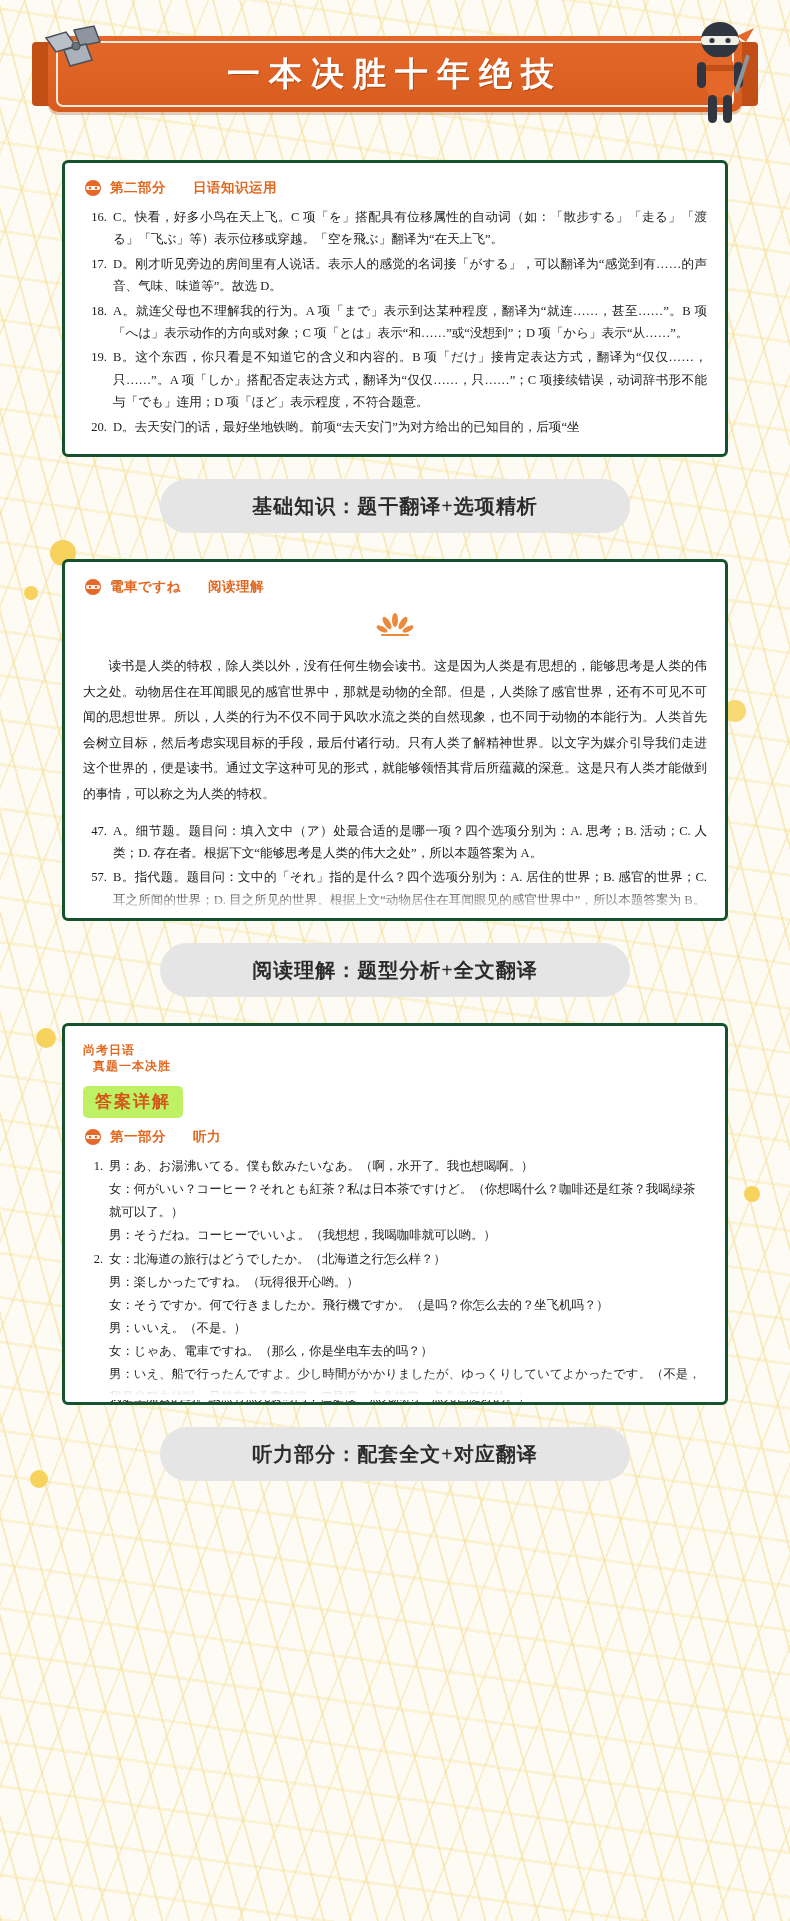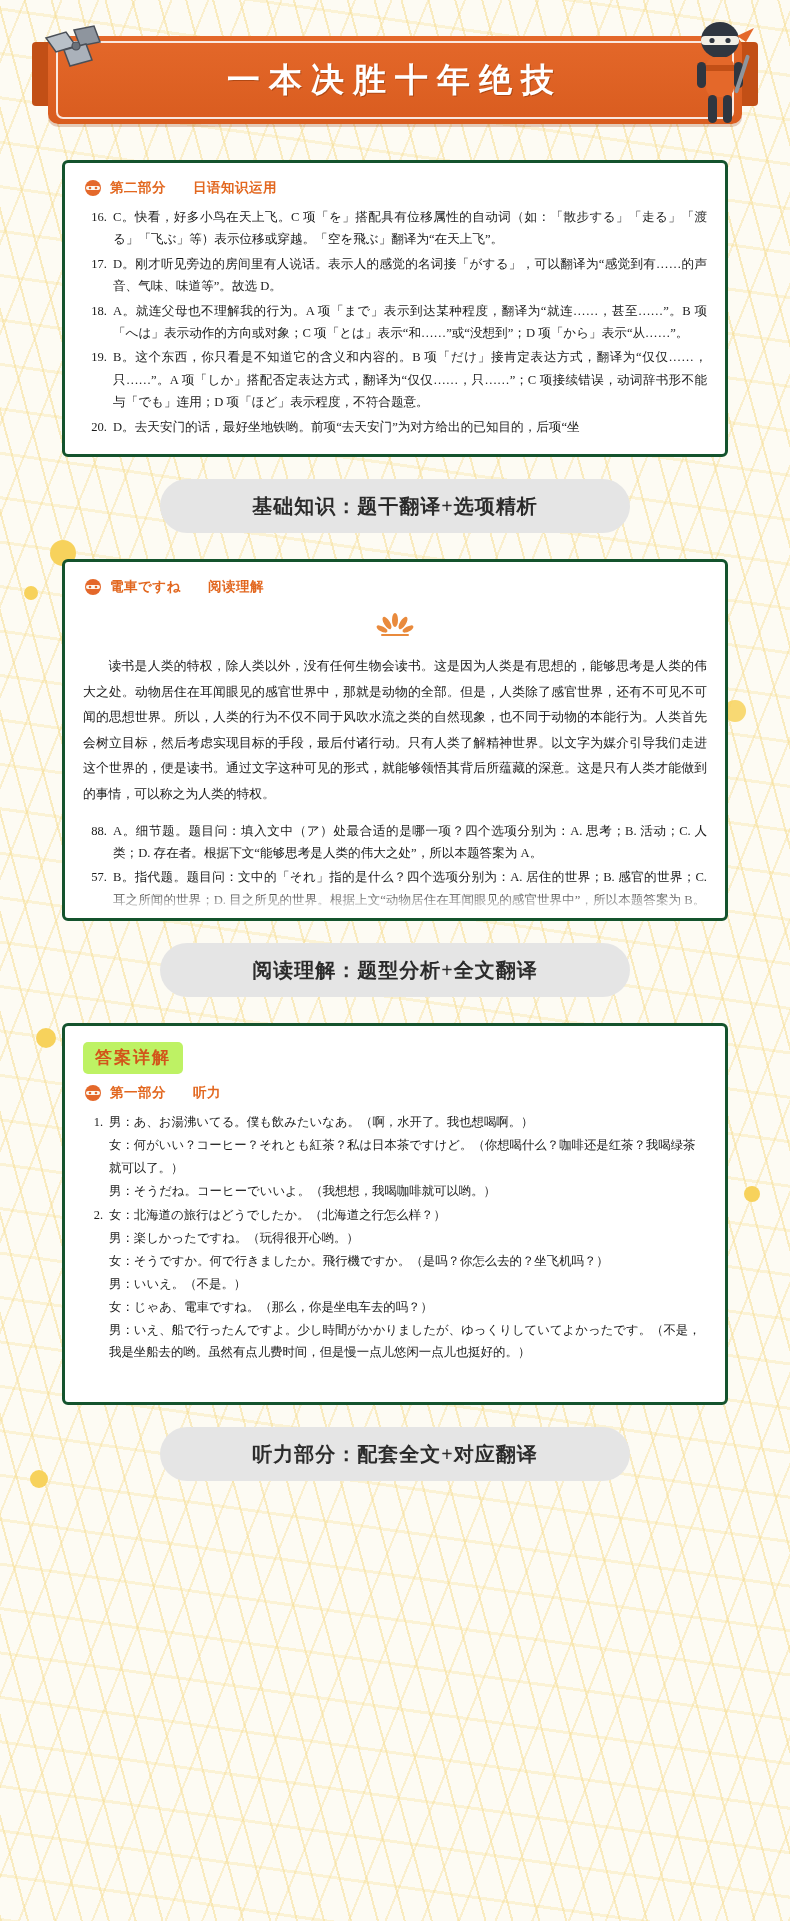--- a/index.html
+++ b/index.html
@@ -38,21 +38,21 @@
   .header-wrap {
     position: relative;
     height: 128px;
     margin: 14px 0 0 0;
   }
   .banner {
     position: absolute;
     left: 48px;
     right: 48px;
     top: 22px;
-    height: 88px;
+    height: 76px;
     background: linear-gradient(180deg, #e4682a 0%, #d95c1f 100%);
     border-radius: 10px;
     box-shadow: 0 3px 0 rgba(150,60,10,0.25);
   }
   .banner-inner {
     position: absolute;
     inset: 5px 8px;
     border: 2px solid rgba(255,255,255,0.85);
     border-radius: 7px;
     display: flex;
@@ -338,36 +338,40 @@
         <ellipse cx="11" cy="19" rx="2.6" ry="6" transform="rotate(-62 11 19)"></ellipse>
         <ellipse cx="37" cy="19" rx="2.6" ry="6" transform="rotate(62 37 19)"></ellipse>
       </g>
       <rect x="10" y="24" width="28" height="2" rx="1" fill="#e98a3c"></rect>
     </svg>
 
     <p class="passage">读书是人类的特权，除人类以外，没有任何生物会读书。这是因为人类是有思想的，能够思考是人类的伟大之处。动物居住在耳闻眼见的感官世界中，那就是动物的全部。但是，人类除了感官世界，还有不可见不可闻的思想世界。所以，人类的行为不仅不同于风吹水流之类的自然现象，也不同于动物的本能行为。人类首先会树立目标，然后考虑实现目标的手段，最后付诸行动。只有人类了解精神世界。以文字为媒介引导我们走进这个世界的，便是读书。通过文字这种可见的形式，就能够领悟其背后所蕴藏的深意。这是只有人类才能做到的事情，可以称之为人类的特权。</p>
 
     <ul class="qlist">
       <li class="qitem">
-        <span class="qnum">88.</span>
+        <span class="qnum">47.</span>
         <span class="qbody">A。细节题。题目问：填入文中（ア）处最合适的是哪一项？四个选项分别为：A. 思考；B. 活动；C. 人类；D. 存在者。根据下文“能够思考是人类的伟大之处”，所以本题答案为 A。</span>
       </li>
       <li class="qitem">
         <span class="qnum">57.</span>
         <span class="qbody">B。指代题。题目问：文中的「それ」指的是什么？四个选项分别为：A. 居住的世界；B. 感官的世界；C. 耳之所闻的世界；D. 目之所见的世界。根据上文“动物居住在耳闻眼见的感官世界中”，所以本题答案为 B。</span>
       </li>
     </ul>
     <div class="fade-bottom"></div>
   </div>
 
   <div class="caption">
     <span class="caption-text">阅读理解：题型分析+全文翻译</span>
   </div>
 
   <div class="card clip" style="height:382px;margin-top:26px;">
+    <div class="logo-brand">
+      <div class="l1">尚考日语</div>
+      <div class="l2">真题一本决胜</div>
+    </div>
 
     <div class="ans-title-box">
       <span class="ans-title">答案详解</span>
     </div>
 
     <div class="sec-head">
       <svg class="sec-badge" viewBox="0 0 20 18">
         <circle cx="10" cy="9" r="8" fill="#e4682a"></circle>
         <rect x="3" y="7" width="14" height="4" rx="2" fill="#fdfaf2"></rect>
         <circle cx="7" cy="9" r="1.3" fill="#e4682a"></circle>

